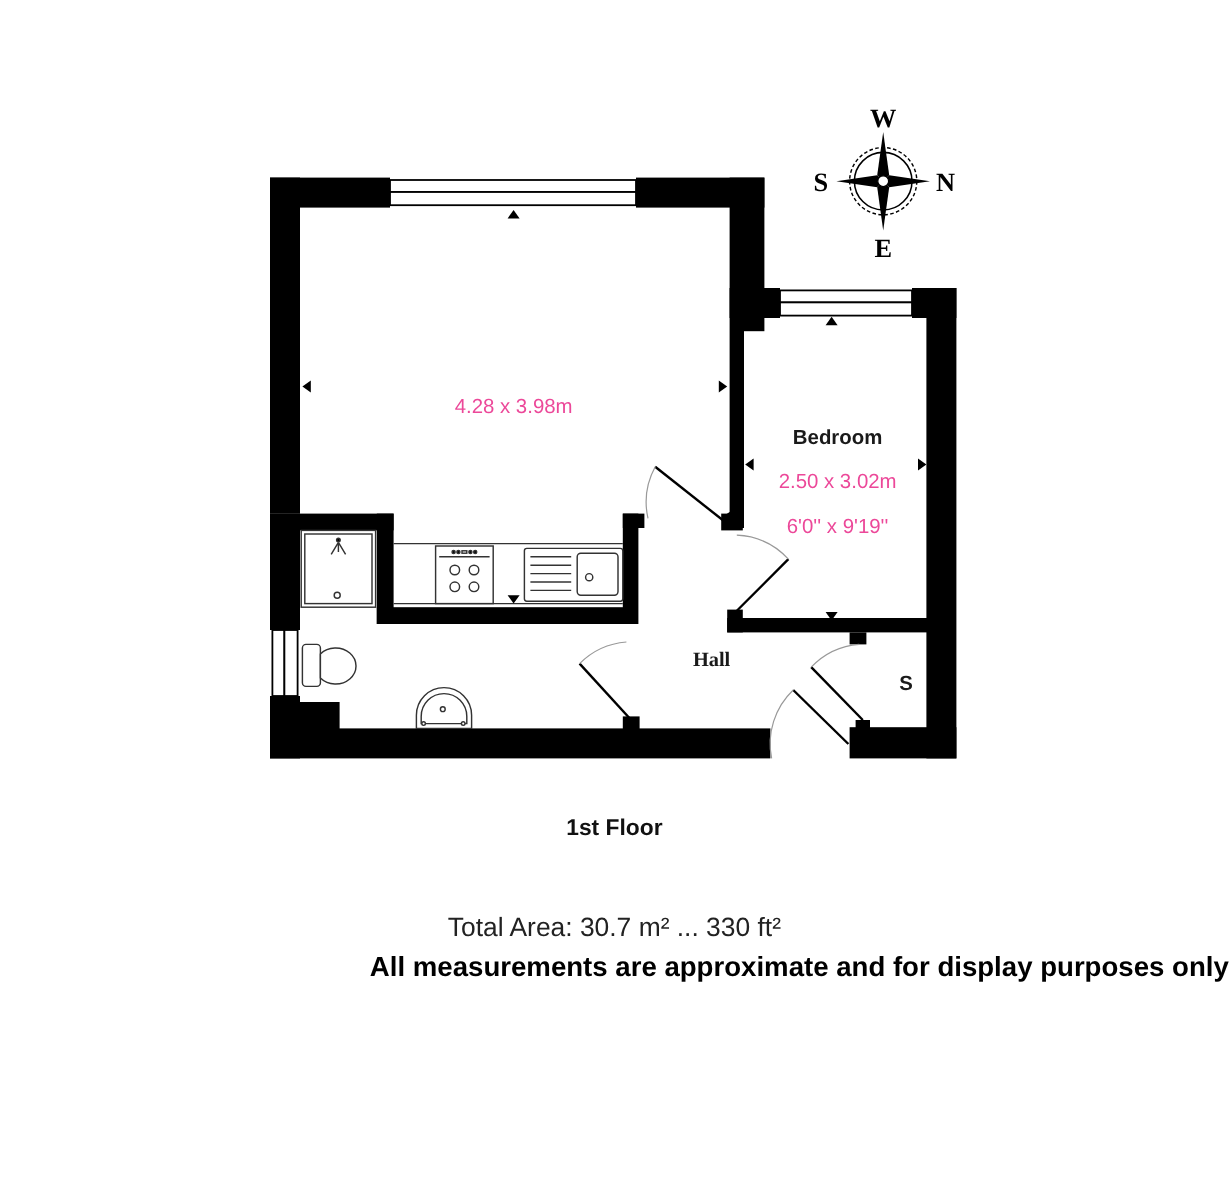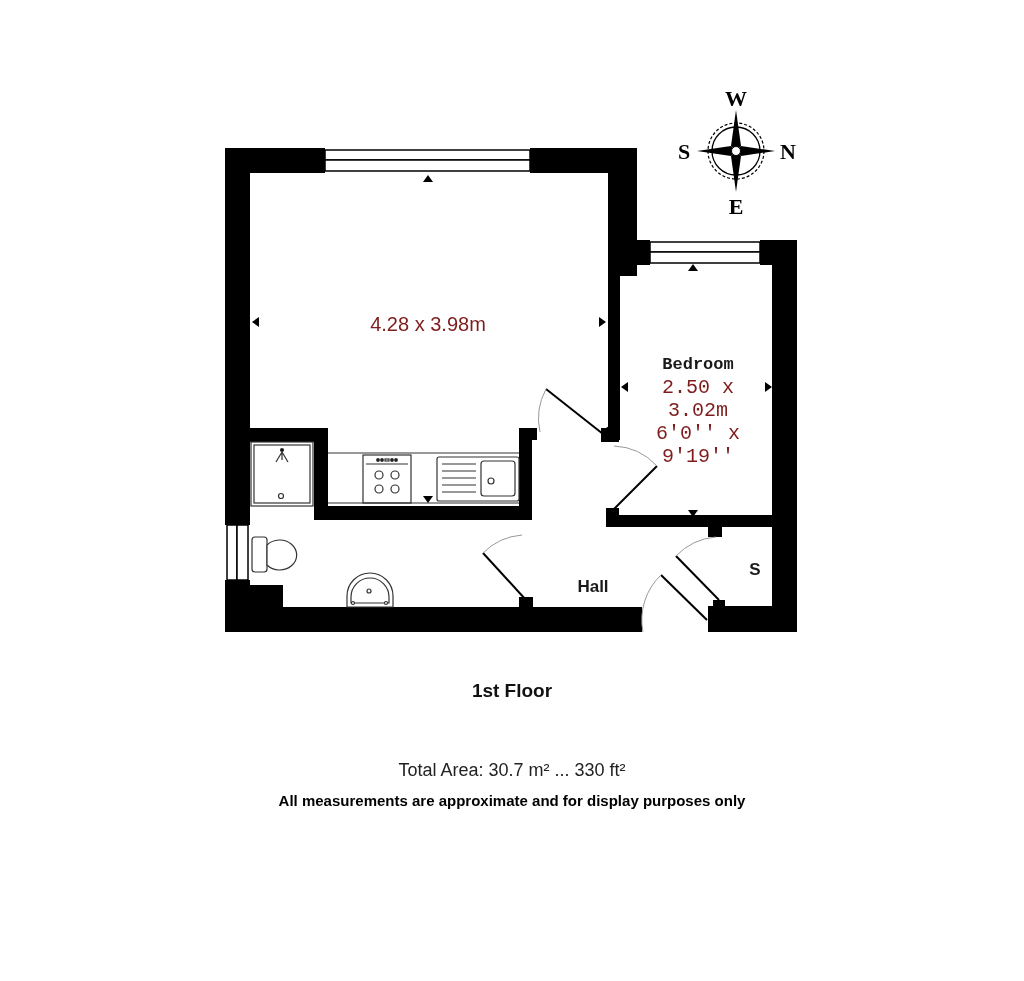--- a/index.html
+++ b/index.html
@@ -1,24 +1,24 @@
 <!DOCTYPE html>
 <html><head>
 <meta charset="utf-8">
 <style>
   html, body { margin: 0; padding: 0; background: #ffffff; }
   body { width: 1024px; height: 981px; position: relative; overflow: hidden; font-family: "Liberation Sans", sans-serif; }
   #plan { position: absolute; left: 0; top: 0; }
   .room-label { position: absolute; text-align: center; color: #1a1a1a; line-height: 23px; }
   .room-name { font-weight: bold; font-size: 17px; display: block; }
-  .room-dim { font-size: 20px; display: block; color: #7f1d1d; }
+  .room-dim { font-size: 17px; display: block; color: #ec4899; margin-top: 14px; }
   .compass-letter { position: absolute; font-family: "Liberation Serif", serif; font-weight: bold; font-size: 22px; color: #000; width: 24px; text-align: center; }
   .floor-label { position: absolute; left: 0; width: 1024px; top: 680px; text-align: center; font-weight: bold; font-size: 19px; color: #111; }
-  .total-area { position: absolute; left: 0; width: 1024px; top: 760px; text-align: center; font-size: 18px; color: #222; }
-  .disclaimer { position: absolute; left: 0; width: 1024px; top: 792px; text-align: center; font-weight: bold; font-size: 15px; color: #000; }
+  .total-area { position: absolute; left: 0; width: 1024px; top: 760px; text-align: center; font-size: 22px; color: #222; }
+  .disclaimer { position: absolute; left: 0; width: 1024px; top: 792px; text-align: right; font-weight: bold; font-size: 23px; color: #000; }
 </style>
 </head>
 <body>
 
 <svg id="plan" width="1024" height="981" viewBox="0 0 1024 981" xmlns="http://www.w3.org/2000/svg">
 
   <g fill="#000">
 
     <rect x="225" y="148" width="100" height="25"></rect>
     <rect x="530" y="148" width="107" height="25"></rect>
@@ -153,27 +153,27 @@
 
 <div class="compass-letter" style="left:724px; top:86px;">W</div>
 <div class="compass-letter" style="left:672px; top:139px;">S</div>
 <div class="compass-letter" style="left:776px; top:139px;">N</div>
 <div class="compass-letter" style="left:724px; top:194px;">E</div>
 
 <div class="room-label" style="left:318px; top:313px; width:220px;">
   <span class="room-dim">4.28 x 3.98m</span>
 </div>
 
-<div class="room-label" style="left:630px; top:353px; width:136px;font-family:Liberation Mono, monospace;">
+<div class="room-label" style="left:630px; top:353px; width:136px;">
   <span class="room-name">Bedroom</span>
   <span class="room-dim">2.50 x 3.02m</span>
   <span class="room-dim">6'0'' x 9'19''</span>
 </div>
 
-<div class="room-label" style="left:553px; top:575px; width:80px;">
+<div class="room-label" style="left:553px; top:538px; width:80px;font-family:Liberation Serif, serif;">
   <span class="room-name">Hall</span>
 </div>
 
 <div class="room-label" style="left:735px; top:558px; width:40px;">
   <span class="room-name">S</span>
 </div>
 
 <div class="floor-label">1st Floor</div>
 <div class="total-area">Total Area: 30.7 m² ... 330 ft²</div>
 <div class="disclaimer">All measurements are approximate and for display purposes only</div>

